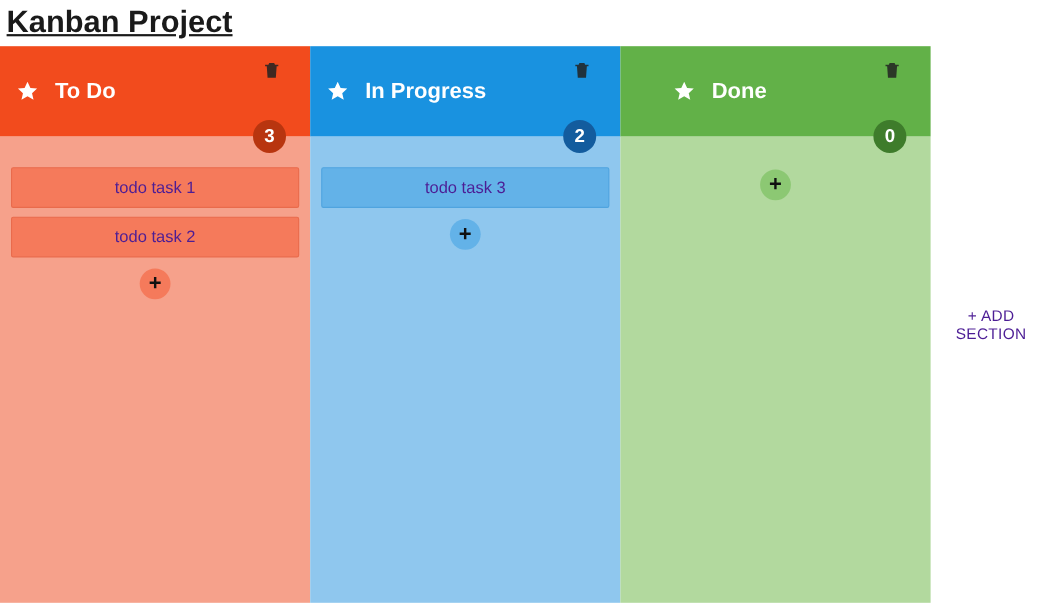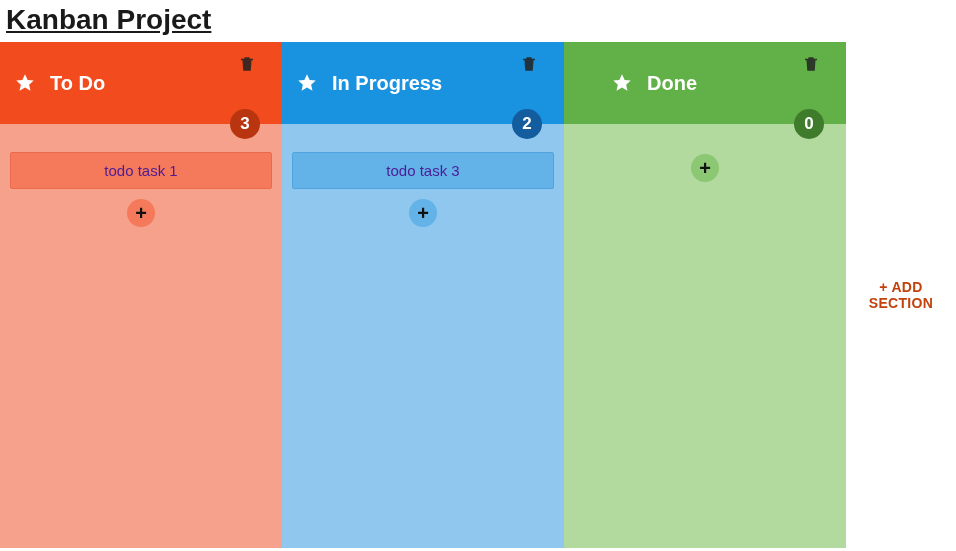--- a/index.html
+++ b/index.html
@@ -106,22 +106,22 @@
   .col-done .col-header { background: #62b148; padding-left: 47px; }
   .col-done .count-badge { background: #3e7c2b; }
   .col-done .col-body { background: #b2d99e; }
   .col-done .add-btn { background: #8cc873; }
 
   .add-section {
     flex: 1;
     display: flex;
     align-items: center;
     justify-content: center;
-    color: #c2410c;
-    font-weight: 700;
+    color: #4c1d95;
+    font-weight: 400;
     font-size: 14px;
     text-align: center;
     cursor: pointer;
     padding: 0 4px;
     letter-spacing: 0.3px;
   }
 </style>
 </head>
 <body>
 
@@ -139,20 +139,21 @@
       <span class="col-title">To Do</span>
       <span class="trash-icon">
         <svg viewBox="0 0 24 24">
             <path d="M6 7h12l-1 14H7L6 7zm3-4h6l1 2h4v2H4V5h4l1-2z"></path>
           </svg>
       </span>
       <span class="count-badge">3</span>
     </div>
     <div class="col-body">
       <div class="card">todo task 1</div>
+      <div class="card">todo task 2</div>
       <div class="add-btn">+</div>
     </div>
   </div>
 
   <div class="column col-progress">
     <div class="col-header">
       <span class="star-icon">
         <svg viewBox="0 0 24 24">
             <path d="M12 2.5l2.9 6.2 6.6.6-5 4.6 1.5 6.6L12 17l-6 3.5 1.5-6.6-5-4.6 6.6-.6z"></path>
           </svg>

